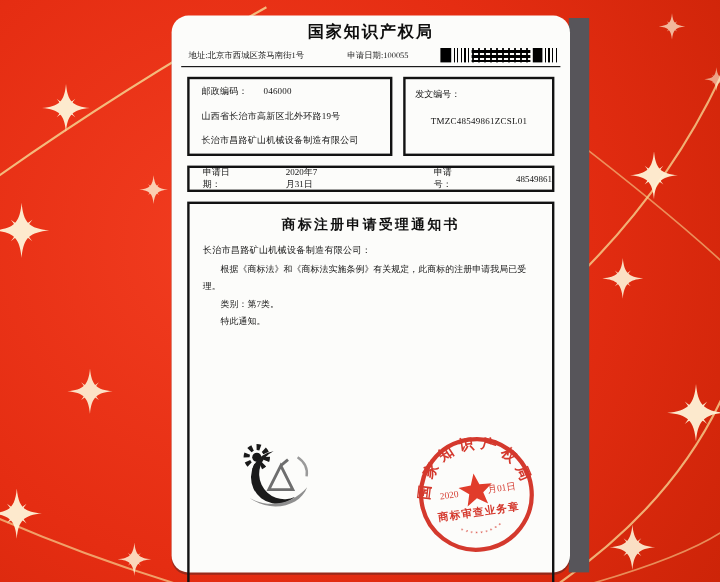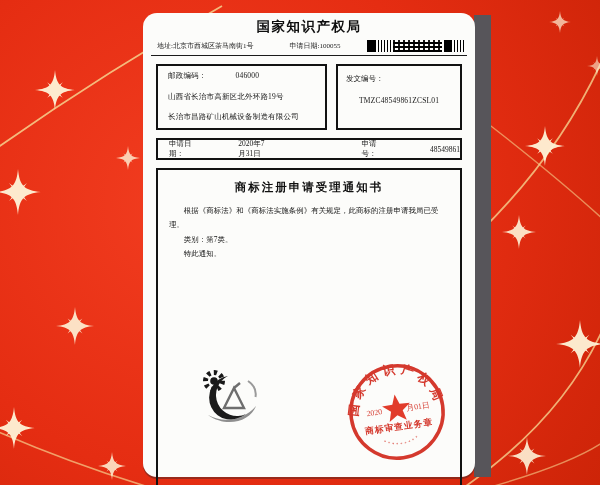--- a/index.html
+++ b/index.html
@@ -37,21 +37,21 @@
   .bc-lines.b2 { width:11px; }
 
   .rule { border:0; border-top:1.5px solid #1b1b1b; margin:3px 0 0 0; }
 
   .boxes-row { display:flex; gap:9px; margin:8px 5px 0 5px; height:66px; }
   .addr-box {
     flex:1; border:2px solid #121212; padding:5px 6px 6px 10px;
     display:flex; flex-direction:column; justify-content:space-between;
     font-size:7.5px; letter-spacing:.2px;
   }
-  .addr-line1 { display:flex; gap:29px; }
+  .addr-line1 { display:flex; gap:13px; }
   .doc-box { width:126px; border:2px solid #121212; padding:8px 5px 19px 8px; font-size:7.5px; }
   .doc-box .value { margin:12px 0 0 13px; letter-spacing:.2px; }
 
   .meta-box {
     display:flex; align-items:center; border:2px solid #121212;
     margin:8px 5px 0 5px; height:22px; font-size:7.5px; padding-left:11px;gap:39px;
   }
   .meta-date-value  { margin-left:7px; }
   .meta-appno-label { margin-left:54px; }
   .meta-appno-value { margin-left:11px; }
@@ -141,20 +141,21 @@
 
   <div class="meta-box">
     <span>申请日期：</span>
     <span class="meta-date-value">2020年7月31日</span>
     <span class="meta-appno-label">申请号：</span>
     <span class="meta-appno-value">48549861</span>
   </div>
 
   <div class="main-box">
     <div class="notice-title">商标注册申请受理通知书</div>
+    <div class="salutation">长治市昌路矿山机械设备制造有限公司：</div>
     <div class="par">根据《商标法》和《商标法实施条例》有关规定，此商标的注册申请我局已受理。</div>
     <div class="par">类别：第7类。</div>
     <div class="par">特此通知。</div>
 
     <svg class="tm-logo" viewBox="0 0 66 56" xmlns="http://www.w3.org/2000/svg">
       <g>
         <circle cx="16" cy="13" r="8.5" fill="none" stroke="#191919" stroke-width="5" stroke-dasharray="3.2 3.4"></circle>
         <circle cx="16" cy="13" r="3.8" fill="#191919"></circle>
       </g>
       <path d="M30,8 A22,22 0 1,0 48,46 A17,17 0 1,1 30,8 Z" fill="#1b1b1b"></path>

